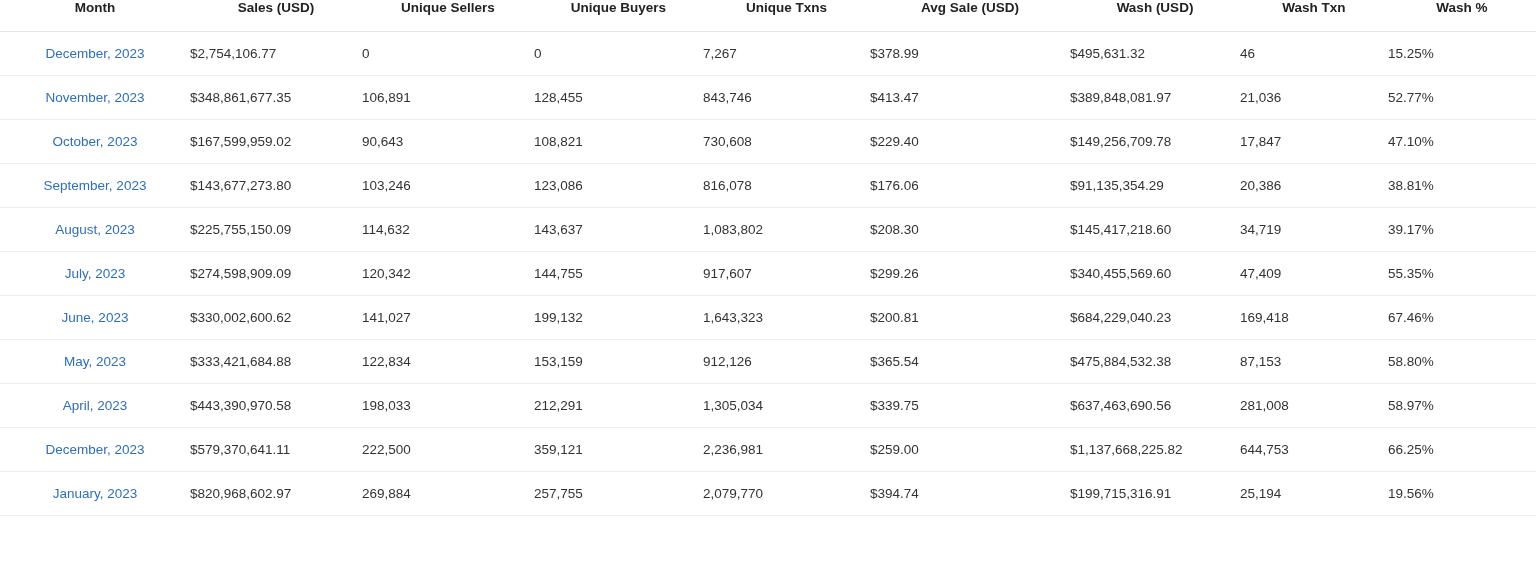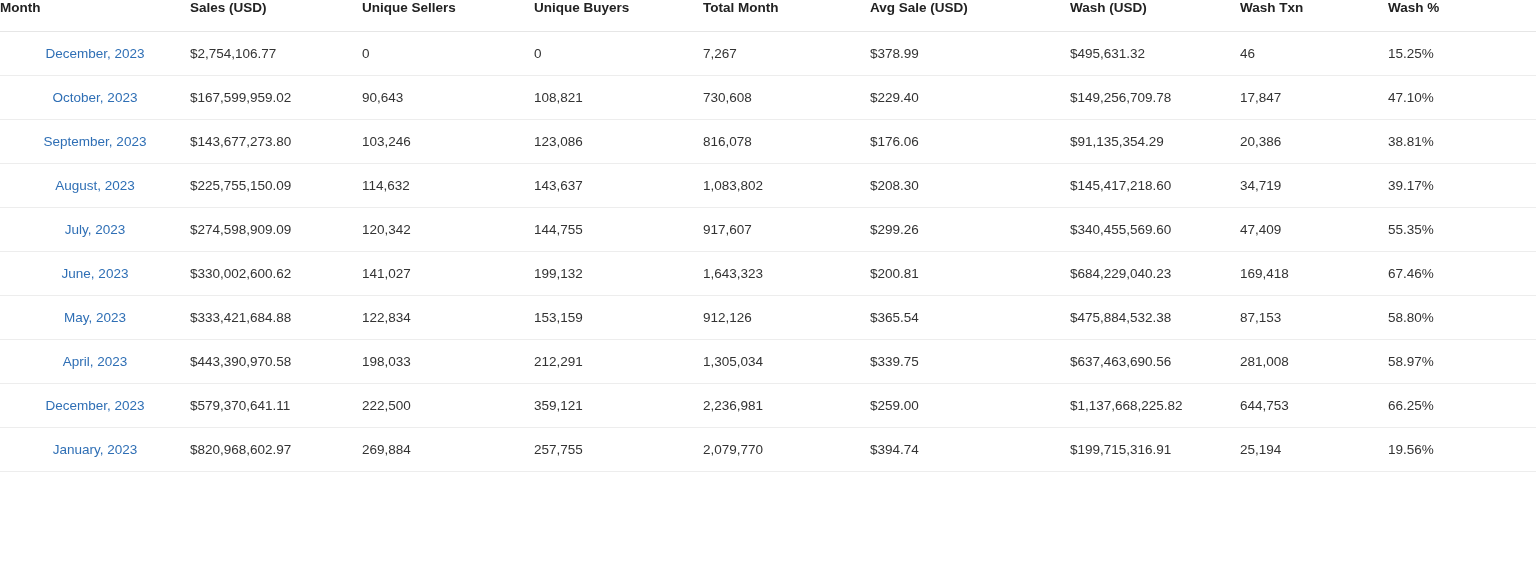--- a/index.html
+++ b/index.html
@@ -17,21 +17,21 @@
   .table-wrap {
     width: 1536px;
     overflow: hidden;
   }
   table.data-table {
     width: 1536px;
     border-collapse: collapse;
     table-layout: fixed;
   }
   table.data-table thead th {
-    text-align: left;
+    text-align: center;
     font-size: 13.5px;
     font-weight: bold;
     color: #222222;
     padding: 0 0 16px 0;
     vertical-align: bottom;
     border-bottom: 1px solid #e6e6e6;
     white-space: nowrap;
   }
   table.data-table tbody td {
     font-size: 13.5px;
@@ -79,40 +79,51 @@
       <col class="c-wash">
       <col class="c-washtxn">
       <col class="c-washpct">
     </colgroup>
     <thead>
       <tr>
         <th class="h-month">Month</th>
         <th>Sales (USD)</th>
         <th>Unique Sellers</th>
         <th>Unique Buyers</th>
-        <th>Total Month</th>
+        <th>Unique Txns</th>
         <th>Avg Sale (USD)</th>
         <th>Wash (USD)</th>
         <th>Wash Txn</th>
         <th>Wash %</th>
       </tr>
     </thead>
     <tbody>
       <tr>
         <td><span class="month-link">December, 2023</span></td>
         <td>$2,754,106.77</td>
         <td>0</td>
         <td>0</td>
         <td>7,267</td>
         <td>$378.99</td>
         <td>$495,631.32</td>
         <td>46</td>
         <td>15.25%</td>
       </tr>
       <tr>
+        <td><span class="month-link">November, 2023</span></td>
+        <td>$348,861,677.35</td>
+        <td>106,891</td>
+        <td>128,455</td>
+        <td>843,746</td>
+        <td>$413.47</td>
+        <td>$389,848,081.97</td>
+        <td>21,036</td>
+        <td>52.77%</td>
+      </tr>
+      <tr>
         <td><span class="month-link">October, 2023</span></td>
         <td>$167,599,959.02</td>
         <td>90,643</td>
         <td>108,821</td>
         <td>730,608</td>
         <td>$229.40</td>
         <td>$149,256,709.78</td>
         <td>17,847</td>
         <td>47.10%</td>
       </tr>

